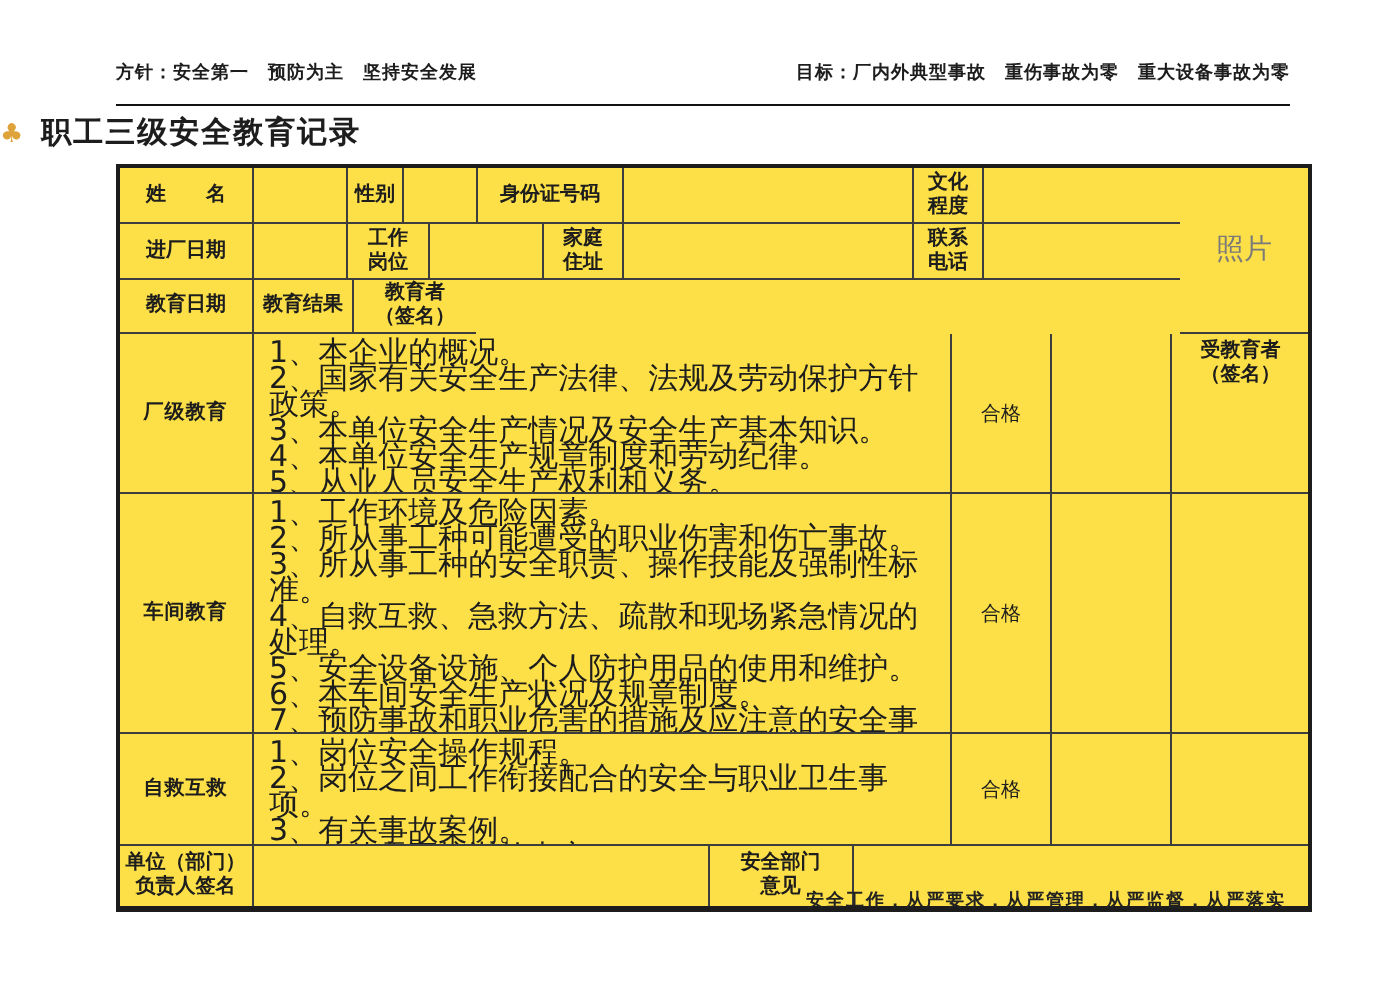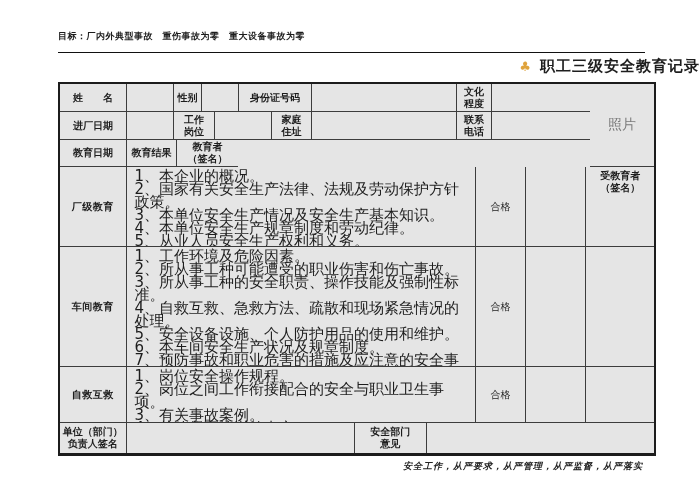--- a/index.html
+++ b/index.html
@@ -14,29 +14,29 @@
   
   .topbar {
     position:absolute; top:30px; left:58px; right:55px;
     display:flex; justify-content:space-between;
     font-size:9px; font-weight:bold; letter-spacing:.5px;
   }
   .rule { position:absolute; top:52px; left:58px; right:55px; border-top:1.5px solid #111; }
 
   .titlebar {
     position:absolute; top:57px; left:0; right:0;
-    text-align:right; font-size:15px; font-weight:bold; letter-spacing:1px;margin-left:13px;
+    text-align:left; font-size:15px; font-weight:bold; letter-spacing:1px;
   }
   .title-icon { color:#dfa33c; font-size:13px; margin-right:8px; }
 
   
   .tbl {
     position:absolute; top:82px; left:58px; width:598px;
     border:2px solid #1c1c1c; border-bottom-width:3px;
-    display:flex; flex-direction:column; background:#e5e5e5;
+    display:flex; flex-direction:column; background:#fde047;
   }
   .row { display:flex; }
   .cell {
     border-right:1px solid #3d3d3d; border-bottom:1px solid #3d3d3d;
     display:flex; align-items:center; justify-content:center;
     font-size:10px; overflow:hidden;
   }
   .cell.last { border-right:none; }
   .lbl { font-weight:bold; text-align:center; white-space:pre-line; line-height:12px; }
   .val {}
@@ -55,30 +55,31 @@
   .w67{width:67px}.w47{width:47px}.w28{width:28px}.w37{width:37px}
   .w73{width:73px}.w145{width:145px}.w35{width:35px}.w98{width:98px}
   .w41{width:41px}.w57{width:57px}.w40{width:40px}
   .w352{width:352px}.w50{width:50px}.w61{width:61px}.w68{width:68px}
   .w230{width:230px}.w72{width:72px}.w229{width:229px}
   .h28{height:28px}.h27{height:27px}.h80{height:80px}.h120{height:120px}
   .h56{height:56px}.h30{height:30px}
   .nob .cell{border-bottom:none}
 
   .slogan {
-    position:absolute; top:460px; right:57px;
-    font-size:9px; font-weight:bold; font-style:italic; letter-spacing:1px; color:#222;
+    position:absolute; top:444px; right:57px;
+    font-size:9px; font-weight:bold; letter-spacing:1px; color:#222;
   }
 </style>
 </head>
 <body>
 
 <div class="page">
 
   <div class="topbar">
+    <span>方针：安全第一　预防为主　坚持安全发展</span>
     <span>目标：厂内外典型事故　重伤事故为零　重大设备事故为零</span>
   </div>
   <div class="rule"></div>
 
   <div class="titlebar">
     <span class="title-icon" style="color: rgb(223, 163, 60);">♣</span><span>职工三级安全教育记录</span>
   </div>
 
   <div class="tbl">
 

